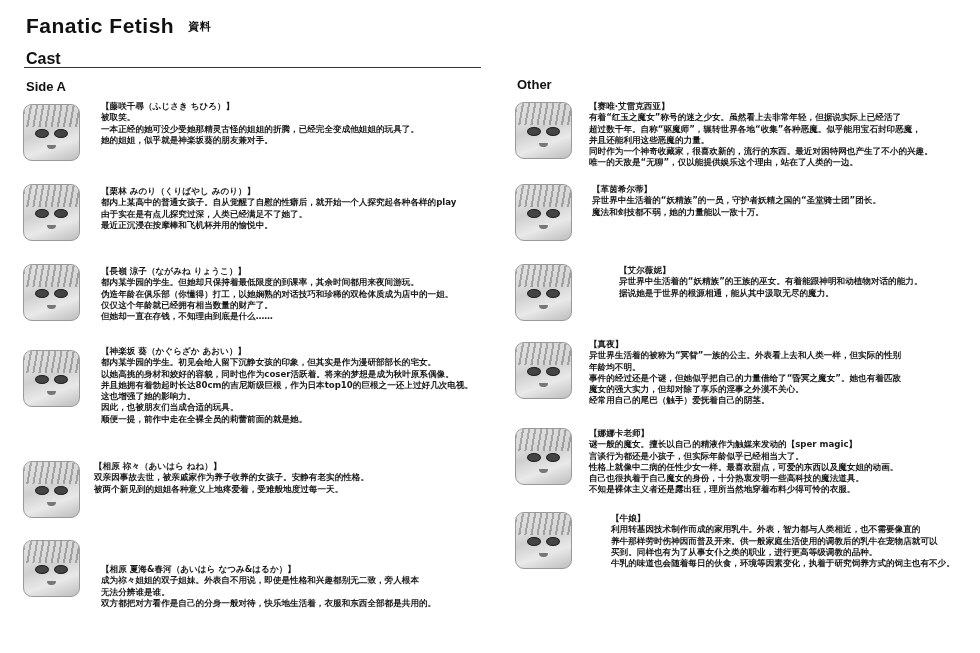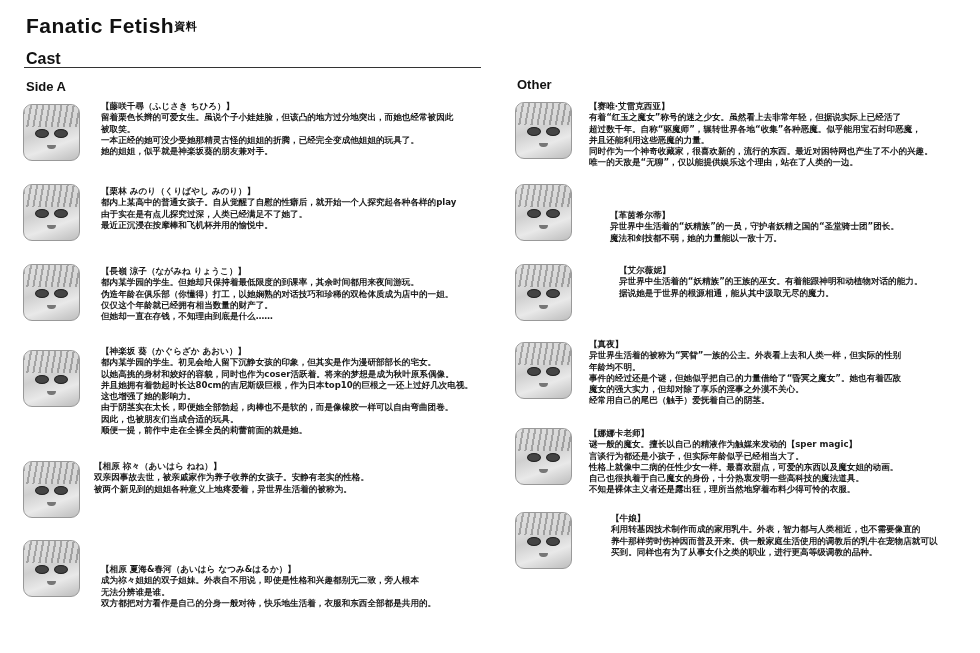--- a/index.html
+++ b/index.html
@@ -1,18 +1,18 @@
 <!DOCTYPE html>
 <html><head>
 <meta charset="utf-8">
 <style>
   html,body{margin:0;padding:0;background:#ffffff;}
   body{width:980px;height:653px;position:relative;overflow:hidden;font-family:"DejaVu Sans","Liberation Sans",sans-serif;color:#111;}
   .title{position:absolute;left:26px;top:14px;font-family:"Liberation Sans",sans-serif;font-weight:bold;font-size:21px;letter-spacing:0.5px;color:#111;}
-  .title .sub{font-size:11px;font-weight:bold;margin-left:0;vertical-align:3px;}
+  .title .sub{font-size:11px;font-weight:bold;margin-left:14px;vertical-align:3px;}
   .cast{position:absolute;left:26px;top:50px;font-family:"Liberation Sans",sans-serif;font-weight:bold;font-size:16px;}
   .rule{position:absolute;left:24px;top:67px;width:457px;height:1px;background:#333;}
   .side-h{position:absolute;font-family:"Liberation Sans",sans-serif;font-weight:bold;font-size:13px;}
   .entry{position:absolute;}
   .portrait{position:absolute;width:55px;height:55px;border:1px solid #999;border-radius:9px;overflow:hidden;background:linear-gradient(160deg,#f4f4f4 0%,#cfcfcf 45%,#e9e9e9 70%,#bdbdbd 100%);}
   .portrait .hair{position:absolute;left:0;top:0;width:100%;height:22px;background:repeating-linear-gradient(100deg,#8a8a8a 0 2px,#d8d8d8 2px 6px);opacity:.7;}
   .portrait .eye{position:absolute;top:24px;width:12px;height:7px;border-radius:50%;background:#444;border:1px solid #222;}
   .portrait .eye.l{left:11px;} .portrait .eye.r{right:11px;}
   .portrait .mouth{position:absolute;left:23px;top:40px;width:9px;height:4px;border-radius:0 0 5px 5px;background:#777;}
   .text{position:absolute;font-size:8.6px;line-height:11.3px;white-space:nowrap;font-weight:bold;color:#1a1a1a;}
@@ -32,21 +32,20 @@
 <div id="sideA">
     <div class="entry">
       <div class="portrait" style="left: 23px; top: 104px;">
         <div class="hair"></div>
         <div class="eye l"></div>
         <div class="eye r"></div>
         <div class="mouth"></div>
       </div>
       <div class="text" style="left: 101px; top: 101px;">
         <span class="name">【藤咲千尋（ふじさき ちひろ）】</span>
-        <span class="line">留着栗色长辫的可爱女生。虽说个子小娃娃脸，但该凸的地方过分地突出，而她也经常被因此</span>
         <span class="line">被取笑。</span>
         <span class="line">一本正经的她可没少受她那精灵古怪的姐姐的折腾，已经完全变成他姐姐的玩具了。</span>
         <span class="line">她的姐姐，似乎就是神楽坂葵的朋友兼对手。</span>
       </div>
     </div>
     <div class="entry">
       <div class="portrait" style="left: 23px; top: 184px;">
         <div class="hair"></div>
         <div class="eye l"></div>
         <div class="eye r"></div>
@@ -80,36 +79,35 @@
         <div class="eye l"></div>
         <div class="eye r"></div>
         <div class="mouth"></div>
       </div>
       <div class="text" style="left: 101px; top: 346px;">
         <span class="name">【神楽坂 葵（かぐらざか あおい）】</span>
         <span class="line">都内某学园的学生。初见会给人留下沉静女孩的印象，但其实是作为漫研部部长的宅女。</span>
         <span class="line">以她高挑的身材和姣好的容貌，同时也作为coser活跃着。将来的梦想是成为秋叶原系偶像。</span>
         <span class="line">并且她拥有着勃起时长达80cm的吉尼斯级巨根，作为日本top10的巨根之一还上过好几次电视。</span>
         <span class="line">这也增强了她的影响力。</span>
-        <span class="line">由于阴茎实在太长，即便她全部勃起，肉棒也不是软的，而是像橡胶一样可以自由弯曲团卷。</span>
         <span class="line">因此，也被朋友们当成合适的玩具。</span>
         <span class="line">顺便一提，前作中走在全裸全员的莉蕾前面的就是她。</span>
       </div>
     </div>
     <div class="entry">
       <div class="portrait" style="left: 23px; top: 461px;">
         <div class="hair"></div>
         <div class="eye l"></div>
         <div class="eye r"></div>
         <div class="mouth"></div>
       </div>
       <div class="text" style="left: 94px; top: 461px;">
         <span class="name">【相原 祢々（あいはら ねね）】</span>
         <span class="line">双亲因事故去世，被亲戚家作为养子收养的女孩子。安静有老实的性格。</span>
-        <span class="line">被两个新见到的姐姐各种意义上地疼爱着，异世界生活着的被称为。</span>
+        <span class="line">被两个新见到的姐姐各种意义上地疼爱着，受难般地度过每一天。</span>
       </div>
     </div>
     <div class="entry">
       <div class="portrait" style="left: 23px; top: 540px;">
         <div class="hair"></div>
         <div class="eye l"></div>
         <div class="eye r"></div>
         <div class="mouth"></div>
       </div>
       <div class="text" style="left: 101px; top: 546px; margin-top: 18px;">
@@ -137,21 +135,21 @@
         <span class="line">唯一的天敌是“无聊”，仅以能提供娱乐这个理由，站在了人类的一边。</span>
       </div>
     </div>
     <div class="entry">
       <div class="portrait" style="left: 515px; top: 184px;">
         <div class="hair"></div>
         <div class="eye l"></div>
         <div class="eye r"></div>
         <div class="mouth"></div>
       </div>
-      <div class="text" style="left: 610px; top: 184px; margin-top: 26px;">
+      <div class="text" style="left: 592px; top: 184px;">
         <span class="name">【革茵希尔蒂】</span>
         <span class="line">异世界中生活着的“妖精族”的一员，守护者妖精之国的“圣堂骑士团”团长。</span>
         <span class="line">魔法和剑技都不弱，她的力量能以一敌十万。</span>
       </div>
     </div>
     <div class="entry">
       <div class="portrait" style="left: 515px; top: 264px;">
         <div class="hair"></div>
         <div class="eye l"></div>
         <div class="eye r"></div>
@@ -200,15 +198,16 @@
         <div class="hair"></div>
         <div class="eye l"></div>
         <div class="eye r"></div>
         <div class="mouth"></div>
       </div>
       <div class="text" style="left: 611px; top: 513px;">
         <span class="name">【牛娘】</span>
         <span class="line">利用转基因技术制作而成的家用乳牛。外表，智力都与人类相近，也不需要像直的</span>
         <span class="line">养牛那样劳时伤神因而普及开来。供一般家庭生活使用的调教后的乳牛在宠物店就可以</span>
         <span class="line">买到。同样也有为了从事女仆之类的职业，进行更高等级调教的品种。</span>
+        <span class="line">牛乳的味道也会随着每日的伙食，环境等因素变化，执着于研究饲养方式的饲主也有不少。</span>
       </div>
     </div>
   </div>
 
 </body></html>

